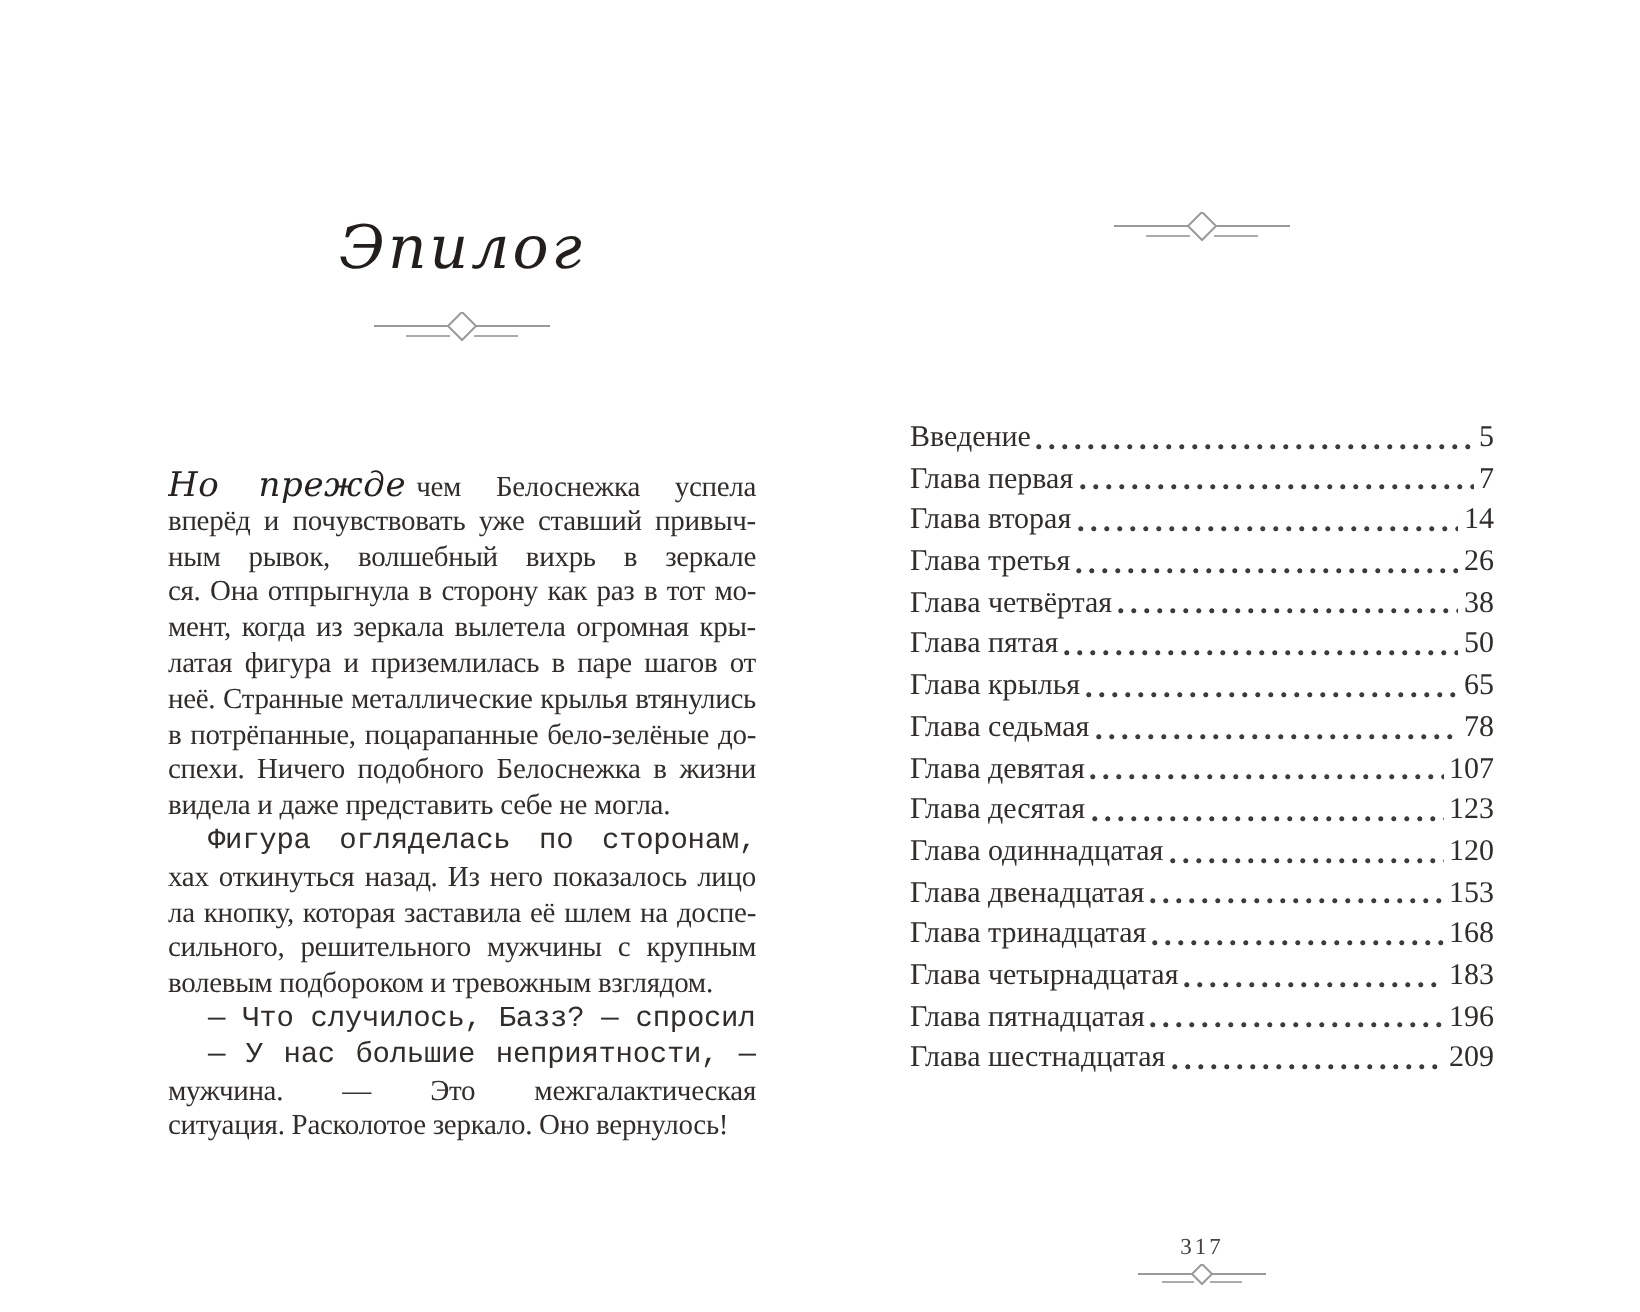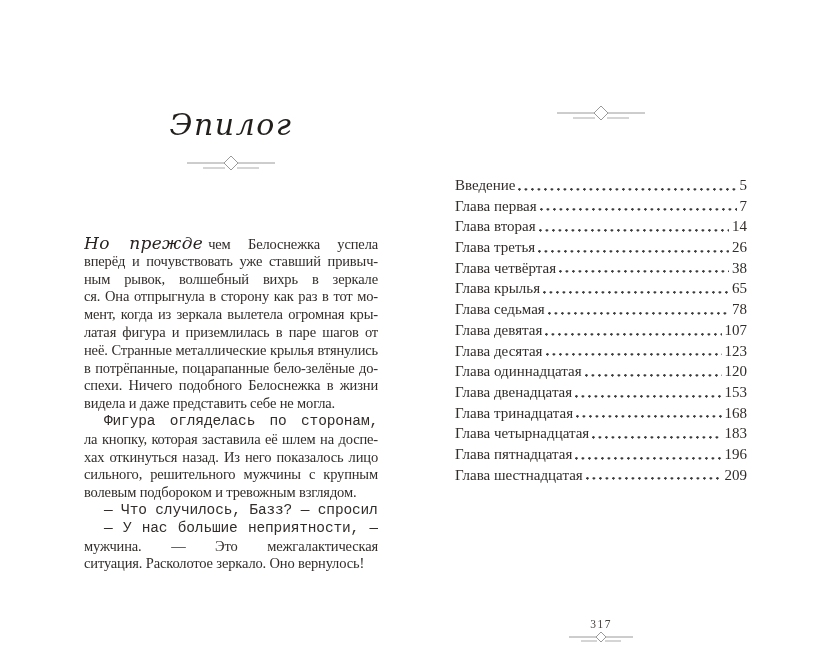--- a/index.html
+++ b/index.html
@@ -32,21 +32,21 @@
   }
   .line { height:17.8px; overflow:hidden; }
   .line.fill { text-align:justify; text-align-last:justify; }
   .line.ind  { text-indent:20px;font-family:Liberation Mono, monospace; }
   .leadin {
     font-family:"DejaVu Serif", serif;
     font-style:italic; font-size:17px;
     letter-spacing:0.3px; padding-right:5px; color:#262220;margin-top:24px;
   }
 
-  .toc { margin-top:49px; font-size:15px; color:#312d2a; }
+  .toc { margin-top:83px; font-size:15px; color:#312d2a; }
   .toc-row { display:flex; height:20.7px; line-height:20.7px; }
   .toc-label, .toc-page { white-space:nowrap; }
   .toc-dots {
     flex:1 1 auto; margin:0 3px;
     background-image: radial-gradient(circle at 1.4px 1.4px, #3c3c3c 1.05px, transparent 1.45px);
     background-size: 6.5px 3px;
     background-repeat: repeat-x;
     background-position: left bottom 5px;
   }
 
@@ -78,22 +78,22 @@
         <div class="line fill">вперёд и почувствовать уже ставший привыч-</div>
         <div class="line fill">ным рывок, волшебный вихрь в зеркале ускорил-</div>
         <div class="line fill">ся. Она отпрыгнула в сторону как раз в тот мо-</div>
         <div class="line fill">мент, когда из зеркала вылетела огромная кры-</div>
         <div class="line fill">латая фигура и приземлилась в паре шагов от</div>
         <div class="line fill">неё. Странные металлические крылья втянулись</div>
         <div class="line fill">в потрёпанные, поцарапанные бело-зелёные до-</div>
         <div class="line fill">спехи. Ничего подобного Белоснежка в жизни не</div>
         <div class="line">видела и даже представить себе не могла.</div>
         <div class="line fill ind">Фигура огляделась по сторонам, затем нажа-</div>
+        <div class="line fill">хах откинуться назад. Из него показалось лицо</div>
         <div class="line fill">ла кнопку, которая заставила её шлем на доспе-</div>
-        <div class="line fill">хах откинуться назад. Из него показалось лицо</div>
         <div class="line fill">сильного, решительного мужчины с крупным</div>
         <div class="line">волевым подбороком и тревожным взглядом.</div>
         <div class="line ind">— Что случилось, Базз? — спросил Микки.</div>
         <div class="line fill ind">— У нас большие неприятности, — сказал</div>
         <div class="line fill">мужчина. — Это межгалактическая чрезвычайная</div>
         <div class="line">ситуация. Расколотое зеркало. Оно вернулось!</div>
       </div>
   </section>
 
   <section class="col right">
@@ -124,20 +124,25 @@
         </div>
         <div class="toc-row">
           <span class="toc-label">Глава третья</span>
           <span class="toc-dots"></span>
           <span class="toc-page">26</span>
         </div>
         <div class="toc-row">
           <span class="toc-label">Глава четвёртая</span>
           <span class="toc-dots"></span>
           <span class="toc-page">38</span>
+        </div>
+        <div class="toc-row">
+          <span class="toc-label">Глава пятая</span>
+          <span class="toc-dots"></span>
+          <span class="toc-page">50</span>
         </div>
         <div class="toc-row">
           <span class="toc-label">Глава крылья</span>
           <span class="toc-dots"></span>
           <span class="toc-page">65</span>
         </div>
         <div class="toc-row">
           <span class="toc-label">Глава седьмая</span>
           <span class="toc-dots"></span>
           <span class="toc-page">78</span>

